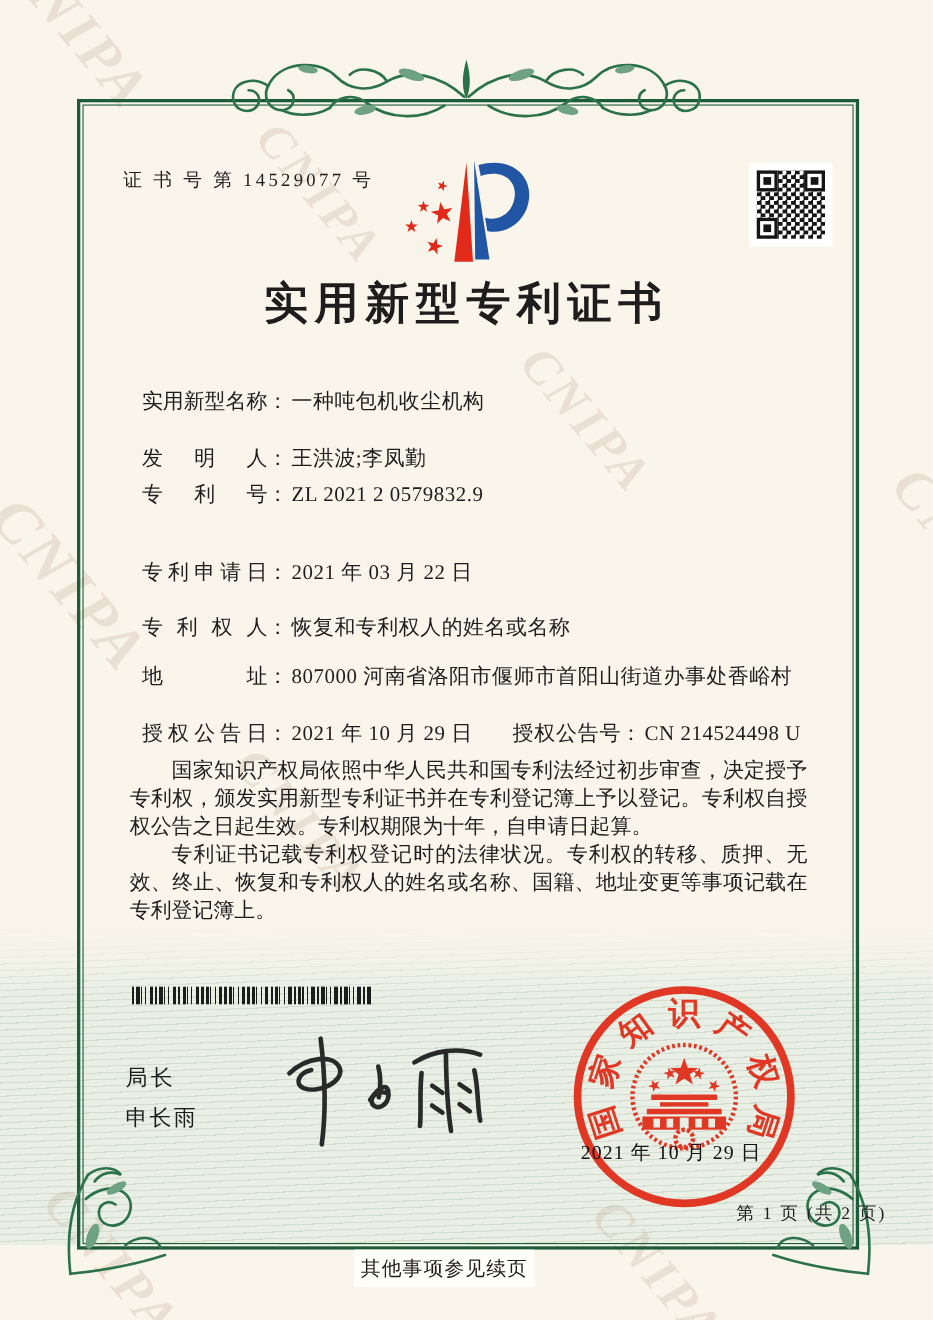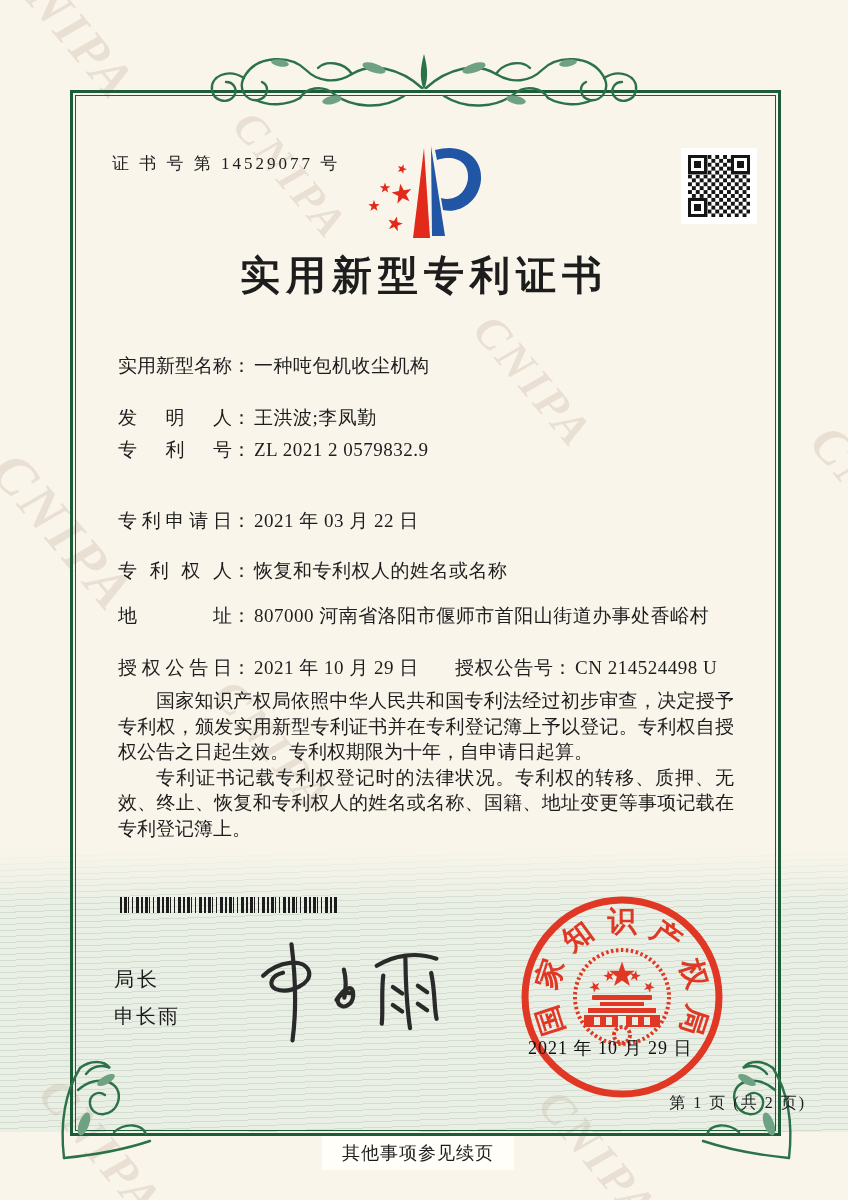--- a/index.html
+++ b/index.html
@@ -63,21 +63,21 @@
   }
   .qf{position:absolute;width:13px;height:13px;border:3px solid #151515;background:#fff;}
   .qf::after{content:"";position:absolute;left:3px;top:3px;width:7px;height:7px;background:#151515;}
   .qf.tl{left:0;top:0;} .qf.tr{right:0;top:0;} .qf.bl{left:0;bottom:0;}
   .title{
     position:absolute;left:0;top:252px;width:100%;
     text-align:center;font-size:40px;font-weight:bold;
     letter-spacing:6px;line-height:48px;
   }
   .field{position:absolute;left:118px;font-size:19px;line-height:26px;white-space:nowrap;}
-  .flabel{display:inline-block;width:114px;text-align:justify;text-align-last:justify;vertical-align:top;}
+  .flabel{display:inline-block;width:114px;text-align:justify;text-align-last:justify;vertical-align:top;margin-left:11px;}
   .fcolon{display:inline-block;width:22px;vertical-align:top;}
   .fvalue{letter-spacing:.5px;}
   .field2{position:absolute;left:455px;font-size:19px;line-height:26px;white-space:nowrap;}
   .field2 .flabel{width:98px;}
   .body-text{
     position:absolute;left:118px;top:688px;width:616px;
     font-size:19px;line-height:25.5px;text-align:justify;
   }
   .body-text p{margin:0;text-indent:2em;}
   .barcode{
@@ -103,21 +103,21 @@
   .seal{position:absolute;left:512px;top:892px;}
   .seal-date{
     position:absolute;left:528px;top:1036px;width:210px;
     font-size:18px;letter-spacing:1px;color:#111;z-index:6;
   }
   .page-info{
     position:absolute;left:0;top:1093px;width:806px;
     text-align:right;font-size:16px;letter-spacing:2px;
   }
   .note-box{
-    position:absolute;left:322px;top:1136px;width:192px;height:34px;
+    position:absolute;left:322px;top:1136px;width:164px;height:34px;
     background:#fffef9;text-align:center;line-height:34px;
     font-size:18px;letter-spacing:1px;
   }
 </style>
 </head>
 <body>
 
 <div class="page">
 
   <div class="band"></div>

